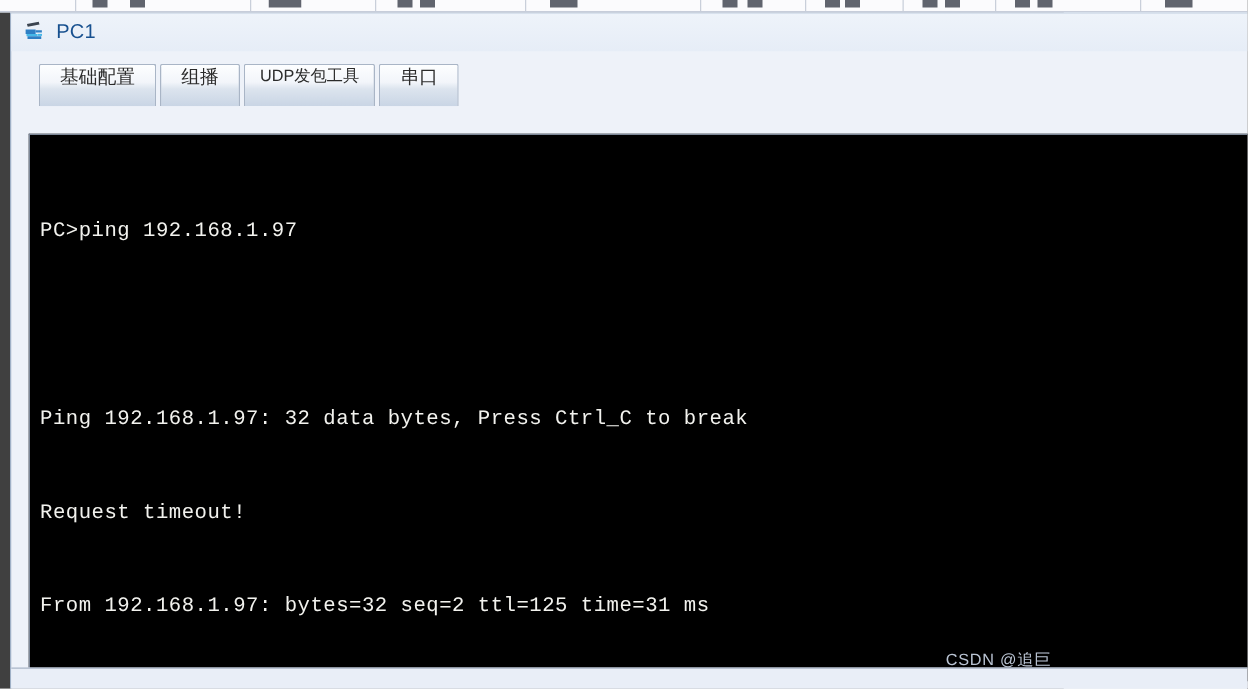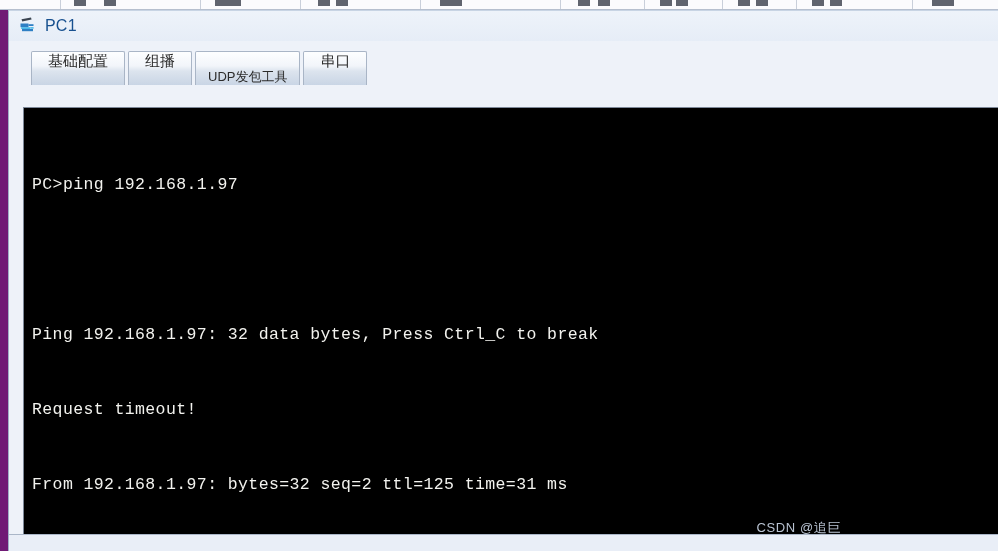--- a/index.html
+++ b/index.html
@@ -14,21 +14,21 @@
     overflow: hidden;
     font-family: "Liberation Sans", sans-serif;
     -webkit-font-smoothing: none;
   }
 
   
   #app {
     position: relative;
     width: 851px;
     height: 551px;
-    background: #701a75;
+    background: #404040;
     box-sizing: border-box;
   }
 
   
   .toolbar-sliver {
     position: absolute;
     left: 0; top: 0;
     width: 998px;
     height: 9px;
     background: #fbfbfd;
@@ -120,21 +120,21 @@
     white-space: nowrap;
     user-select: none;
   }
   .tab.selected {
     background: linear-gradient(to bottom, #ffffff 0%, #fdfdfe 55%, #f7f9fc 100%);
     color: #5f6670;
     border-color: #b9c2cf;
   }
   .tab.small {
     font-size: 13px;
-    padding: 16px 12px;
+    padding: 0 12px;
   }
 
   
   .terminal-wrap {
     position: absolute;
     left: 14px;
     top: 96px;
     width: 984px;
     height: 438px;
     background: #000000;

